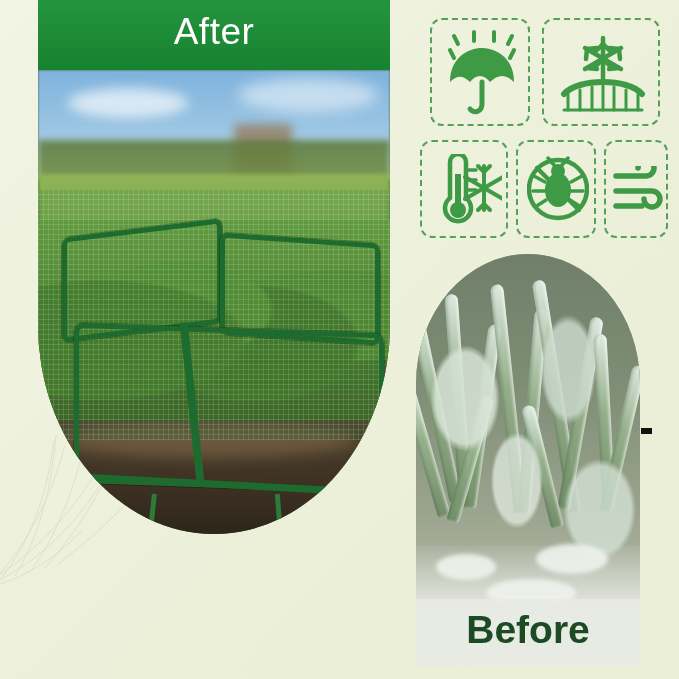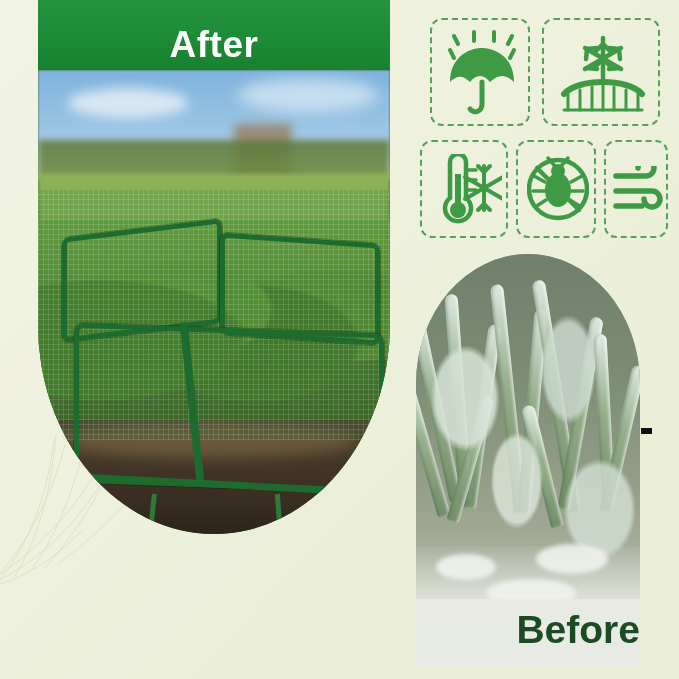--- a/index.html
+++ b/index.html
@@ -45,25 +45,25 @@
     left: 0;
     top: 0;
     width: 352px;
     height: 70px;
     background: #1f8a3b;
     background: linear-gradient(180deg, #25943f 0%, #17822f 100%);
   }
   .after-banner-text {
     position: absolute;
     width: 100%;
-    top: 24px;
+    top: 11px;
     text-align: center;
     color: #ffffff;
     font-size: 37px;
-    font-weight: bold;
+    font-weight: normal;
     letter-spacing: 0.5px;
     font-family: "Liberation Sans", sans-serif;
   }
   .after-photo {
     position: absolute;
     left: 0;
     top: 70px;
     width: 352px;
     height: 464px;
     border-bottom-left-radius: 176px 210px;
@@ -232,21 +232,21 @@
     top: 345px;
     width: 224px;
     height: 67px;
     background: rgba(232,234,226,0.88);
   }
   .before-text {
     position: absolute;
     left: 0;
     top: 354px;
     width: 224px;
-    text-align: right;
+    text-align: center;
     font-size: 39px;
     font-weight: bold;
     color: #1c4a22;
     font-family: "Liberation Sans", sans-serif;
   }
   .tick-mark {
     position: absolute;
     left: 641px;
     top: 428px;
     width: 11px;

